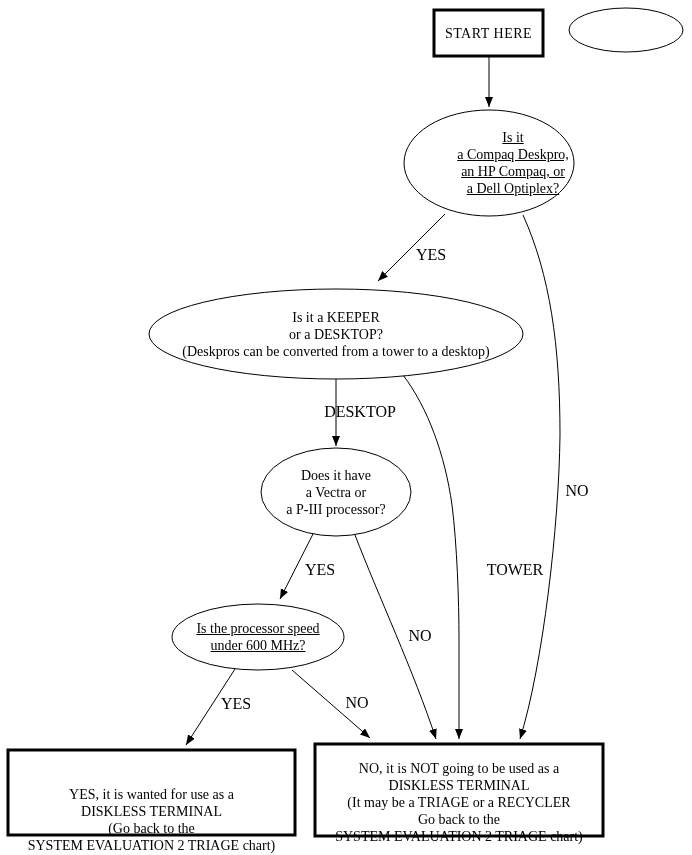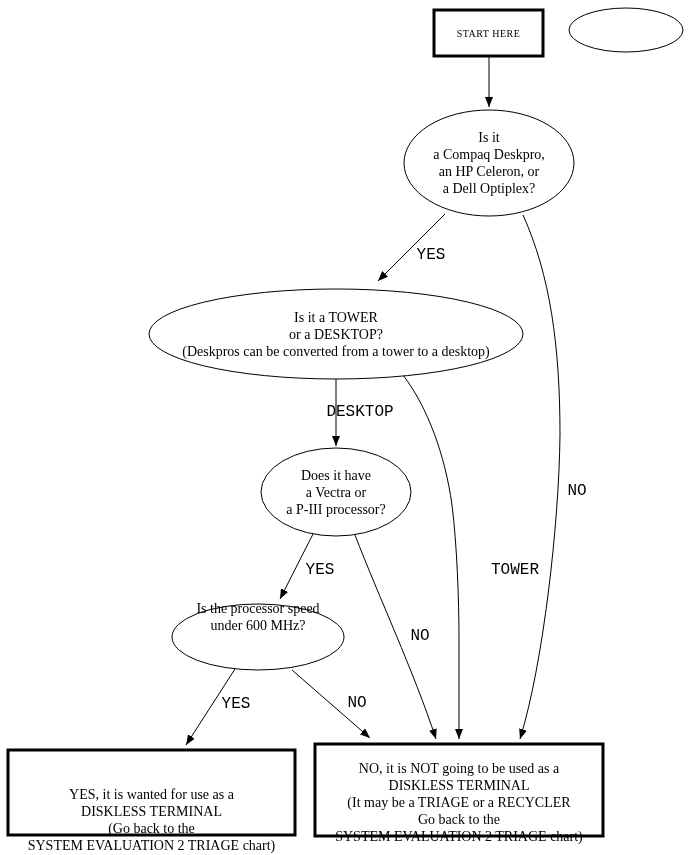--- a/index.html
+++ b/index.html
@@ -14,28 +14,27 @@
   .canvas svg{position:absolute;left:0;top:0;}
   .node-label{
     position:absolute;
     display:flex;flex-direction:column;
     justify-content:center;align-items:center;
     text-align:center;
     font-size:14px;line-height:17px;
     white-space:nowrap;
   }
   .node-label div{display:block;}
-  .start-label{font-size:10px;letter-spacing:0.5px;border-radius:17px;}
+  .start-label{font-size:14px;letter-spacing:0.5px;border-radius:17px;}
   .wherefrom-label{font-size:18px;}
   .edge-label{
     position:absolute;
     transform:translate(-50%,-50%);
     font-size:16px;
     white-space:nowrap;
-    font-family:Liberation Mono, monospace;
   }
 </style>
 </head>
 <body>
 
 <div class="canvas">
 
   <svg width="692" height="855" viewBox="0 0 692 855">
     <defs>
       <marker id="arrow" markerWidth="11" markerHeight="9" refX="10" refY="4" orient="auto" markerUnits="userSpaceOnUse">
@@ -61,40 +60,40 @@
     <ellipse cx="258" cy="637" rx="86" ry="33" fill="#fff" stroke="#000" stroke-width="1"></ellipse>
     <rect x="8" y="750" width="287" height="85" fill="#fff" stroke="#000" stroke-width="3"></rect>
     <rect x="315" y="744" width="288" height="92" fill="#fff" stroke="#000" stroke-width="3"></rect>
   </svg>
 
   <div class="node-label start-label" style="left:434px;top:10px;width:109px;height:46px;">
     <div>START HERE</div>
   </div>
 
 
-  <div class="node-label" style="left:404px;top:112px;width:170px;height:102px;">
+  <div class="node-label" style="left:428px;top:112px;width:170px;height:102px;text-decoration:underline;">
     <div>Is it</div>
     <div>a Compaq Deskpro,</div>
-    <div>an HP Celeron, or</div>
+    <div>an HP Compaq, or</div>
     <div>a Dell Optiplex?</div>
   </div>
 
   <div class="node-label" style="left:149px;top:292px;width:374px;height:84px;">
-    <div>Is it a TOWER</div>
+    <div>Is it a KEEPER</div>
     <div>or a DESKTOP?</div>
     <div>(Deskpros can be converted from a tower to a desktop)</div>
   </div>
 
   <div class="node-label" style="left:261px;top:450px;width:150px;height:84px;">
     <div>Does it have</div>
     <div>a Vectra or</div>
     <div>a P-III processor?</div>
   </div>
 
-  <div class="node-label" style="left:172px;top:586px;width:172px;height:62px;">
+  <div class="node-label" style="left:172px;top:606px;width:172px;height:62px;text-decoration:underline;">
     <div>Is the processor speed</div>
     <div>under 600 MHz?</div>
   </div>
 
   <div class="node-label" style="left:8px;top:777px;width:287px;height:85px;">
     <div>YES, it is wanted for use as a</div>
     <div>DISKLESS TERMINAL</div>
     <div>(Go back to the</div>
     <div>SYSTEM EVALUATION 2 TRIAGE chart)</div>
   </div>

